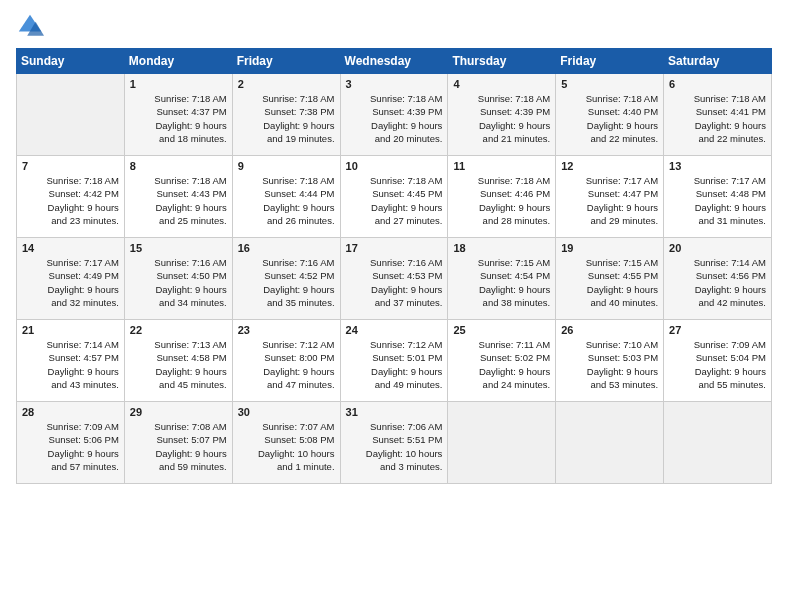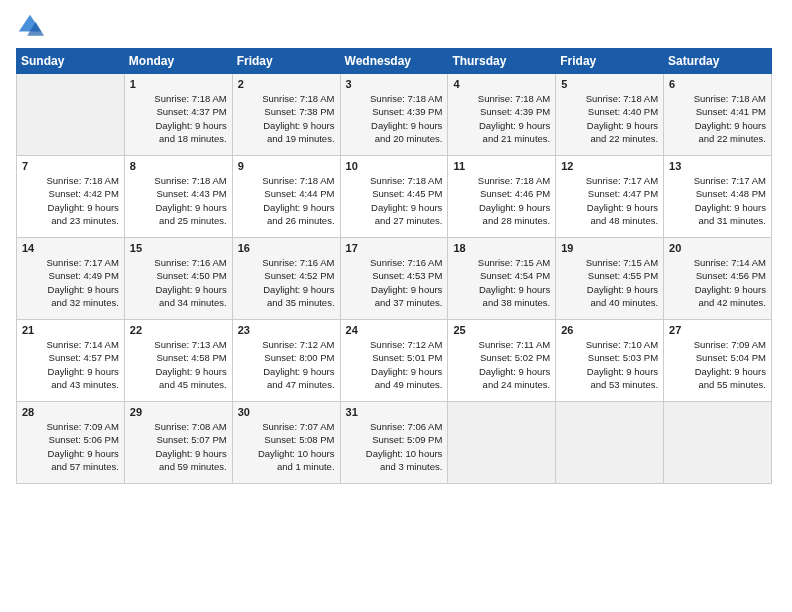--- a/index.html
+++ b/index.html
@@ -168,21 +168,21 @@
           <td>
             <span class="day-num">10</span>
             <div class="cell-content"><span>Sunrise: 7:18 AM</span><br><span>Sunset: 4:45 PM</span><br><span>Daylight: 9 hours</span><br><span>and 27 minutes.</span><br></div>
           </td>
           <td>
             <span class="day-num">11</span>
             <div class="cell-content"><span>Sunrise: 7:18 AM</span><br><span>Sunset: 4:46 PM</span><br><span>Daylight: 9 hours</span><br><span>and 28 minutes.</span><br></div>
           </td>
           <td>
             <span class="day-num">12</span>
-            <div class="cell-content"><span>Sunrise: 7:17 AM</span><br><span>Sunset: 4:47 PM</span><br><span>Daylight: 9 hours</span><br><span>and 48 minutes.</span><br></div>
+            <div class="cell-content"><span>Sunrise: 7:17 AM</span><br><span>Sunset: 4:47 PM</span><br><span>Daylight: 9 hours</span><br><span>and 29 minutes.</span><br></div>
           </td>
           <td>
             <span class="day-num">13</span>
             <div class="cell-content"><span>Sunrise: 7:17 AM</span><br><span>Sunset: 4:48 PM</span><br><span>Daylight: 9 hours</span><br><span>and 31 minutes.</span><br></div>
           </td>
         </tr>
         <tr>
           <td>
             <span class="day-num">14</span>
             <div class="cell-content"><span>Sunrise: 7:17 AM</span><br><span>Sunset: 4:49 PM</span><br><span>Daylight: 9 hours</span><br><span>and 32 minutes.</span><br></div>
@@ -250,21 +250,21 @@
           <td>
             <span class="day-num">29</span>
             <div class="cell-content"><span>Sunrise: 7:08 AM</span><br><span>Sunset: 5:07 PM</span><br><span>Daylight: 9 hours</span><br><span>and 59 minutes.</span><br></div>
           </td>
           <td>
             <span class="day-num">30</span>
             <div class="cell-content"><span>Sunrise: 7:07 AM</span><br><span>Sunset: 5:08 PM</span><br><span>Daylight: 10 hours</span><br><span>and 1 minute.</span><br></div>
           </td>
           <td>
             <span class="day-num">31</span>
-            <div class="cell-content"><span>Sunrise: 7:06 AM</span><br><span>Sunset: 5:09 PM</span><br><span>Daylight: 10 hours</span><br><span>and 3 minutes.</span><br></div>
+            <div class="cell-content"><span>Sunrise: 7:06 AM</span><br><span>Sunset: 5:51 PM</span><br><span>Daylight: 10 hours</span><br><span>and 3 minutes.</span><br></div>
           </td>
           <td class="empty"></td>
           <td class="empty"></td>
           <td class="empty"></td>
         </tr>
       </tbody>
   </table>
 </div>
 
 </body></html>

